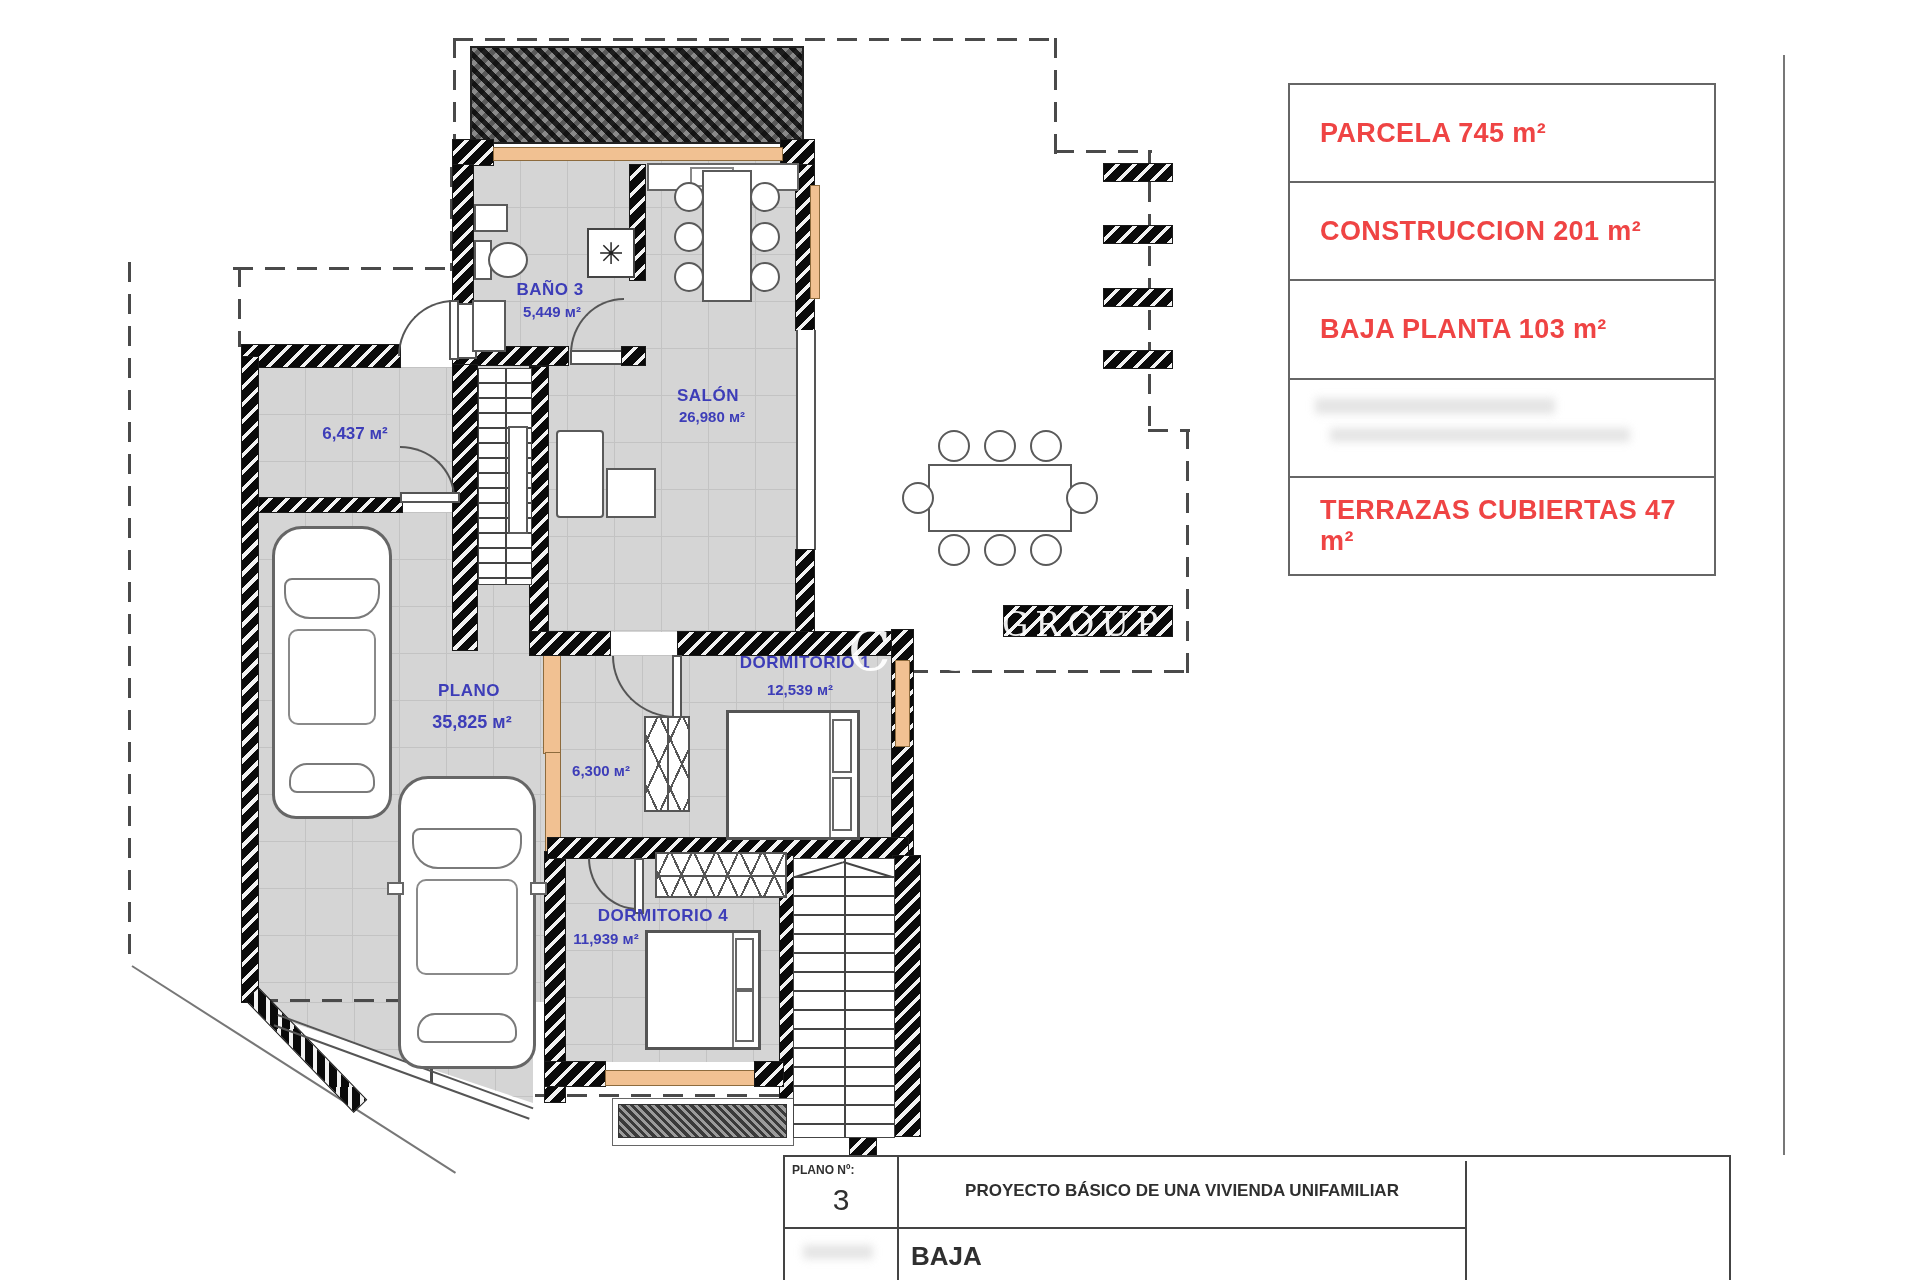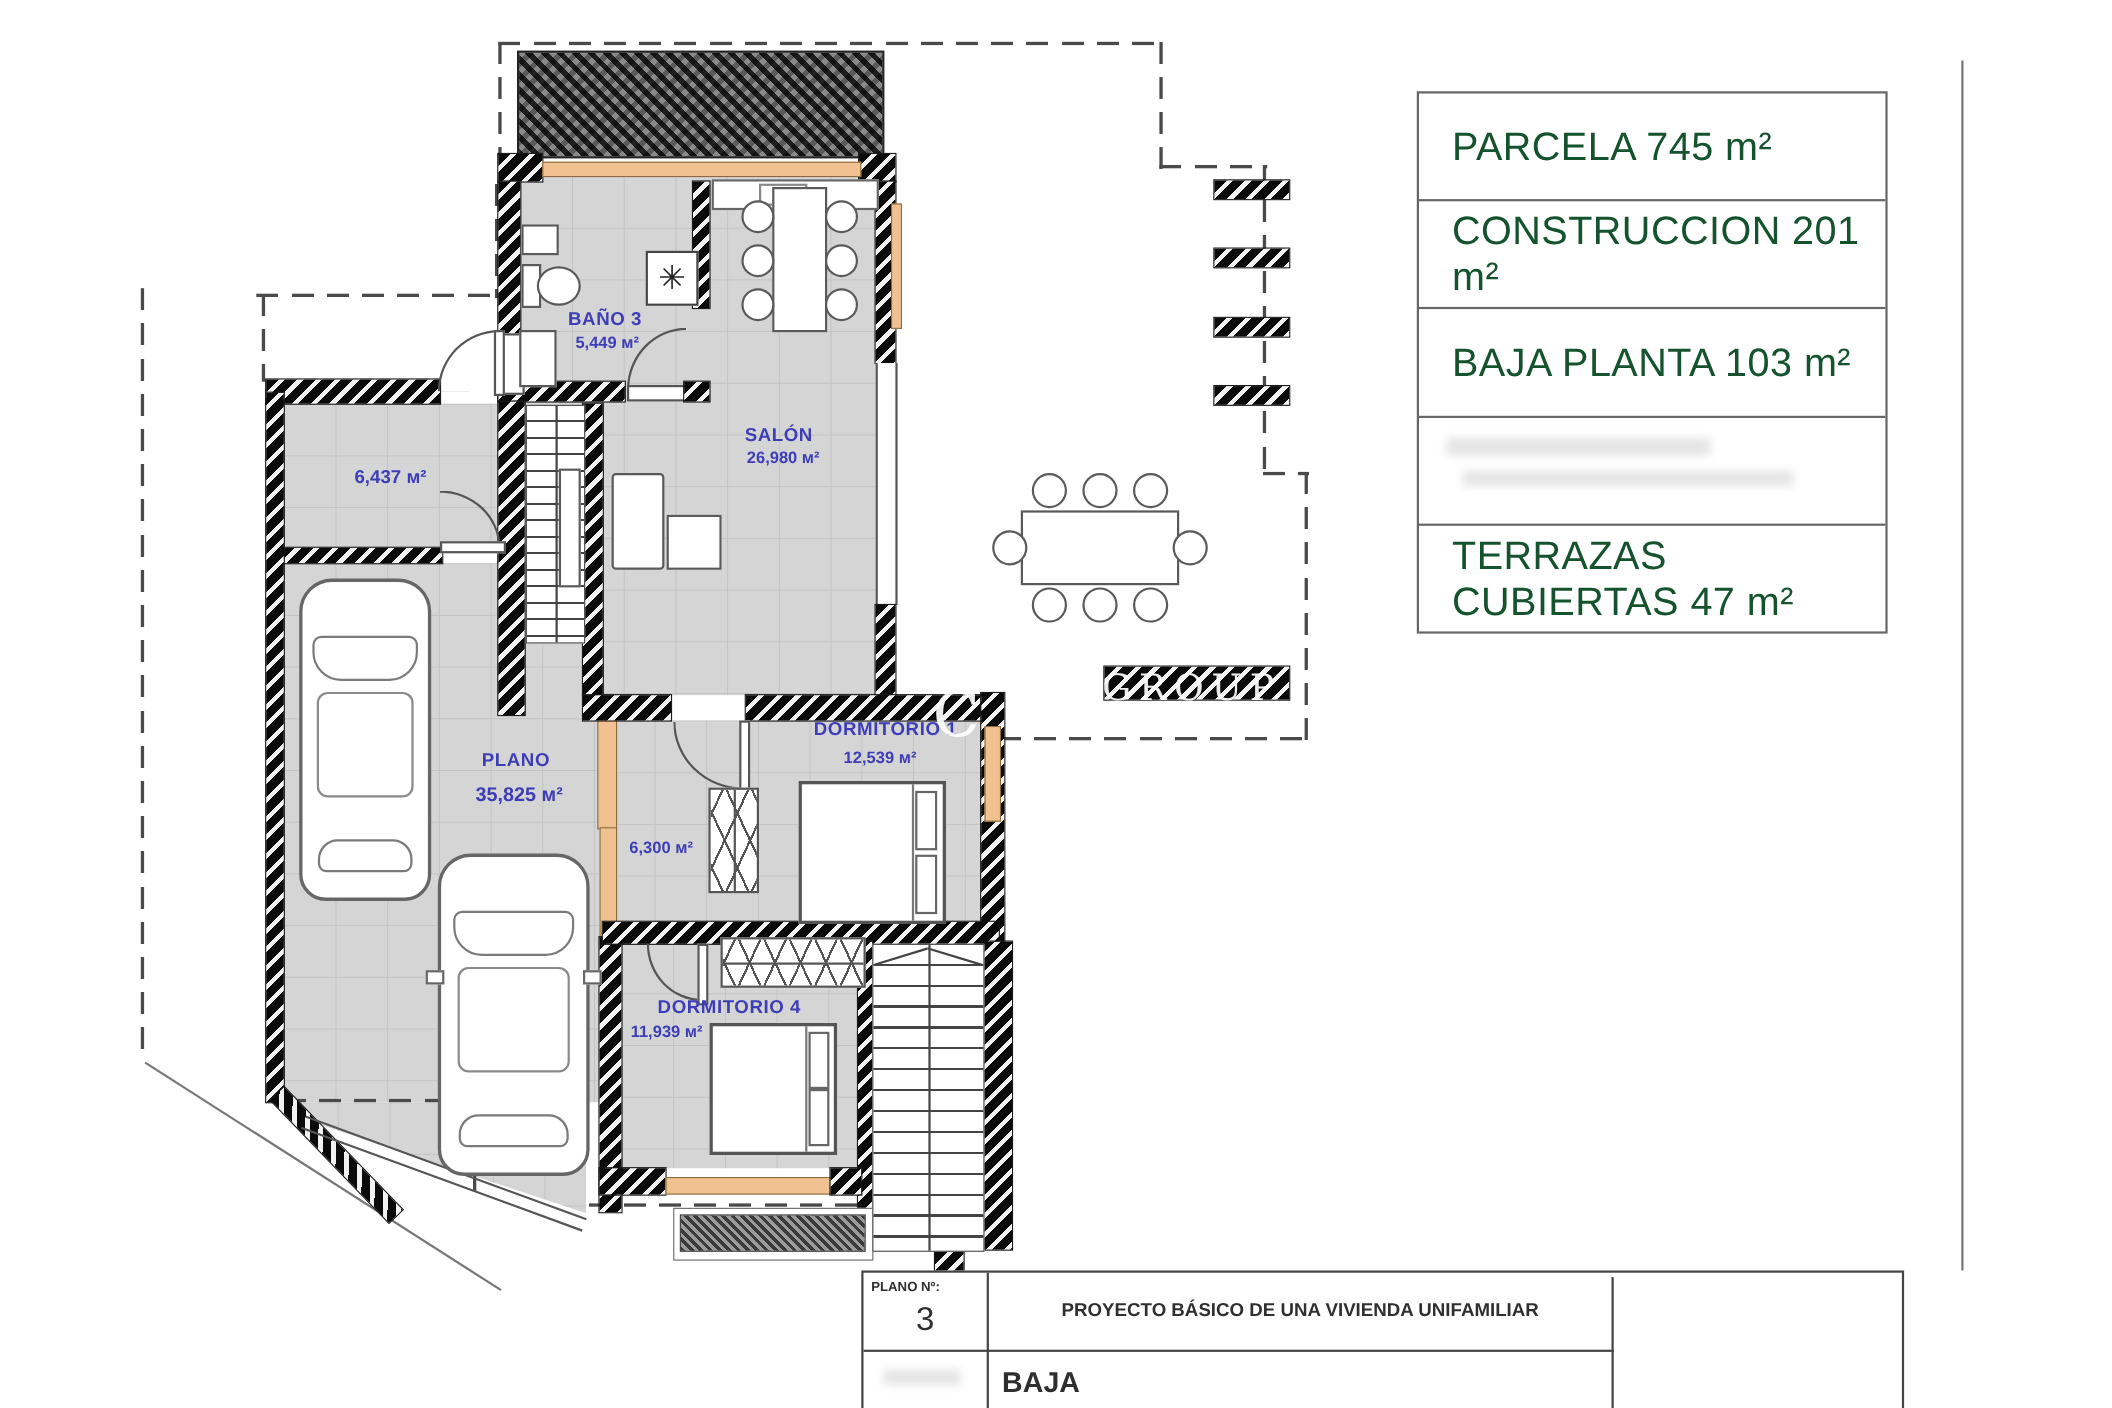--- a/index.html
+++ b/index.html
@@ -41,21 +41,21 @@
   .mirror{position:absolute;width:13px;height:9px;background:#fff;border:2px solid #666;}
   .bed{position:absolute;background:#fff;border:3px solid #555;}
   .pillow{position:absolute;background:#fff;border:2px solid #666;}
   .hanger{position:absolute;background:#fff;border:2px solid #555;
     background-image:repeating-linear-gradient(115deg,transparent 0 9px,#555 9px 11px,transparent 11px 21px),
                      repeating-linear-gradient(65deg,transparent 0 9px,#555 9px 11px,transparent 11px 21px);}
   .watermark{position:absolute;color:rgba(255,255,255,.92);font-family:"DejaVu Serif",serif;}
   
   #legend{position:absolute;left:1288px;top:83px;width:424px;height:489px;border:2px solid #666;background:#fff;display:flex;flex-direction:column;}
   #legend .lrow{flex:1;border-bottom:2px solid #666;display:flex;align-items:center;padding-left:30px;
-        color:#14532d;font-size:36px;font-weight:normal;letter-spacing:.4px;position:relative;}
+        color:#ef4444;font-size:27px;font-weight:bold;letter-spacing:.4px;position:relative;}
   #legend .lrow:last-child{border-bottom:none;}
   .smudge{position:absolute;background:#cfcfcf;filter:blur(4px);opacity:.55;}
   
   #titleblock{position:absolute;left:783px;top:1155px;width:944px;height:125px;border:2px solid #444;background:#fff;}
   .tb-line{position:absolute;background:#444;}
   .tb-text{position:absolute;color:#2f2f2f;}
 </style>
 </head>
 <body>
 

